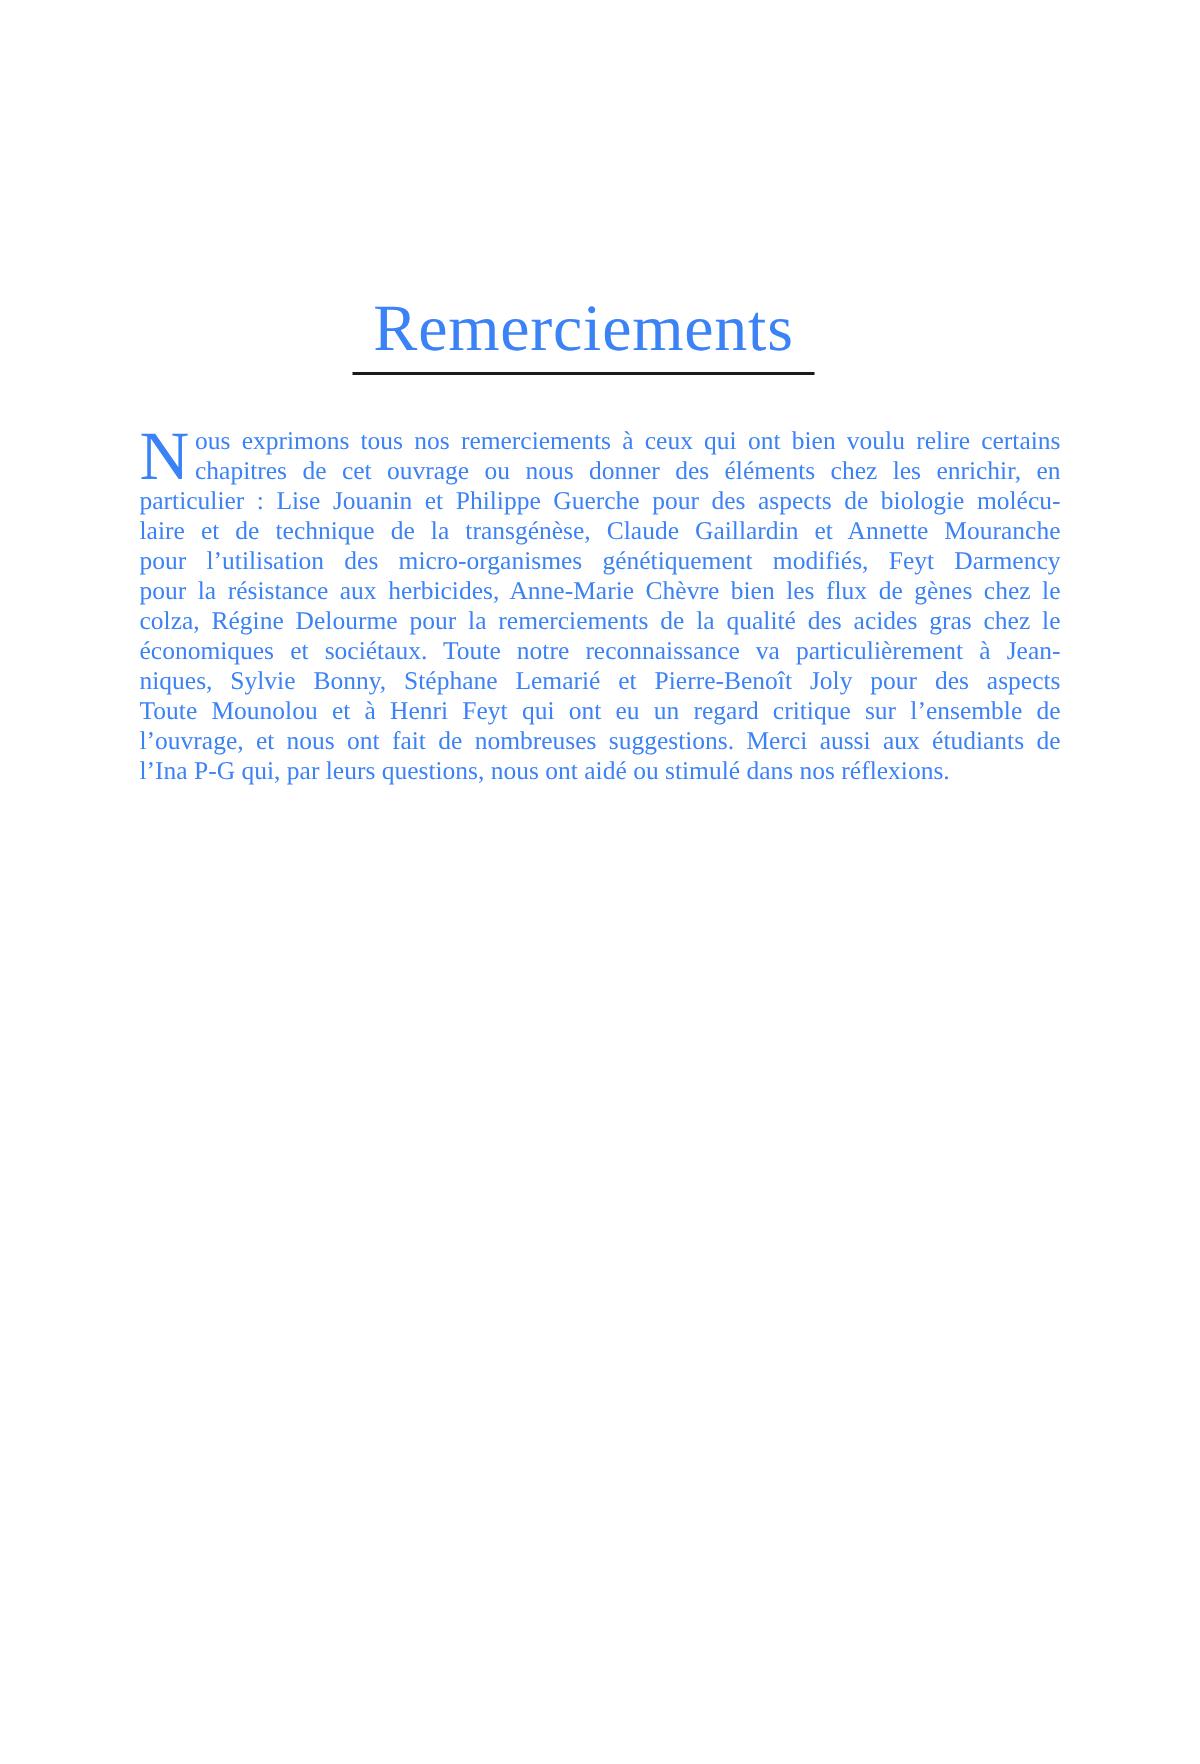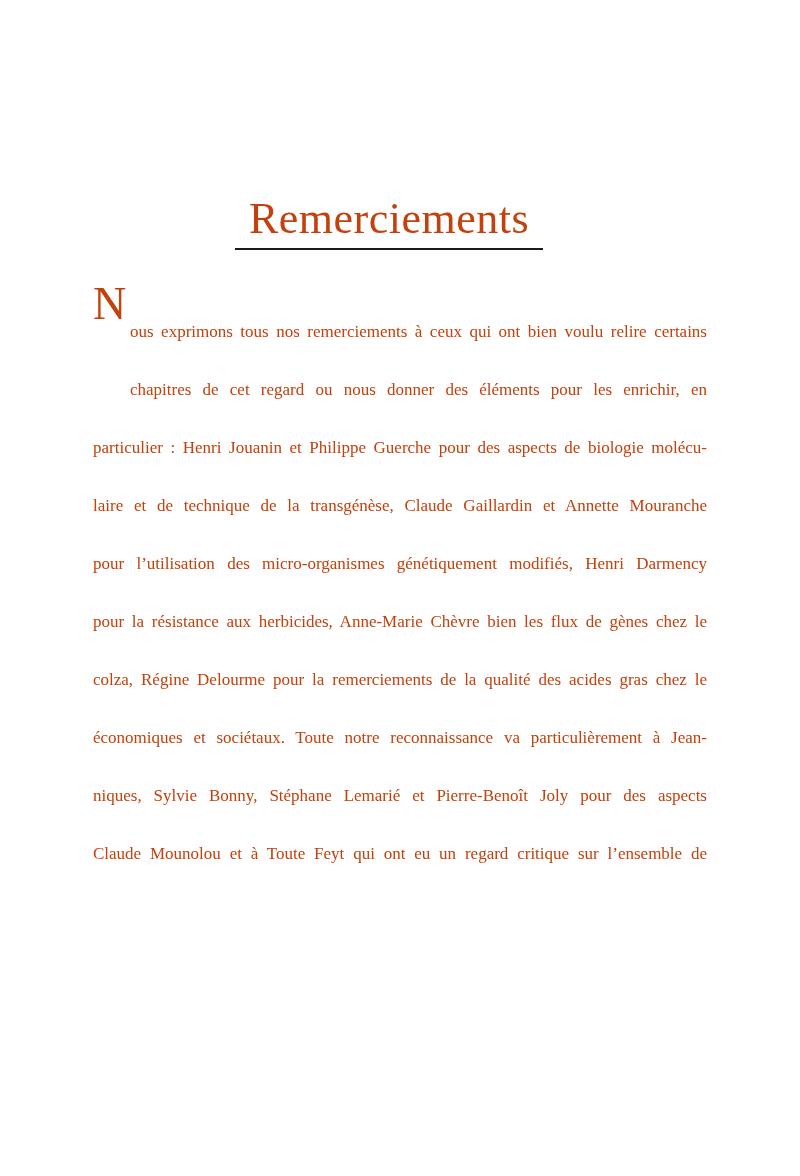--- a/index.html
+++ b/index.html
@@ -7,21 +7,21 @@
     padding: 0;
     background: #ffffff;
   }
   .page {
     position: relative;
     width: 800px;
     height: 960px;
     background: #ffffff;
     overflow: hidden;
     font-family: "Liberation Serif", "DejaVu Serif", serif;
-    color: #c2410c;
+    color: #3b82f6;
   }
   .title-block {
     position: absolute;
     left: 235px;
     top: 197px;
     width: 308px;
     text-align: center;
     border-bottom: 2px solid #1b1b1b;
     padding-bottom: 7px;
   }
@@ -45,21 +45,20 @@
     position: absolute;
     left: 0;
     top: -3px;
     font-size: 46px;
     line-height: 46px;
   }
   .line {
     height: 20px;
     overflow: hidden;
     text-align: justify;
-    margin-top: 38px;
   }
   .line:not(.last)::after {
     content: "";
     display: inline-block;
     width: 100%;
     height: 0;
   }
   .line.indent {
     padding-left: 37px;
   }
@@ -69,24 +68,26 @@
 
 <div class="page">
 
   <div class="title-block">
     <h1>Remerciements</h1>
   </div>
 
   <div class="body-text">
     <span class="drop-cap">N</span>
     <div class="line indent">ous exprimons tous nos remerciements à ceux qui ont bien voulu relire certains</div>
-    <div class="line indent">chapitres de cet regard ou nous donner des éléments pour les enrichir, en</div>
-    <div class="line">particulier : Henri Jouanin et Philippe Guerche pour des aspects de biologie molécu-</div>
+    <div class="line indent">chapitres de cet ouvrage ou nous donner des éléments chez les enrichir, en</div>
+    <div class="line">particulier : Lise Jouanin et Philippe Guerche pour des aspects de biologie molécu-</div>
     <div class="line">laire et de technique de la transgénèse, Claude Gaillardin et Annette Mouranche</div>
-    <div class="line">pour l’utilisation des micro-organismes génétiquement modifiés, Henri Darmency</div>
+    <div class="line">pour l’utilisation des micro-organismes génétiquement modifiés, Feyt Darmency</div>
     <div class="line">pour la résistance aux herbicides, Anne-Marie Chèvre bien les flux de gènes chez le</div>
     <div class="line">colza, Régine Delourme pour la remerciements de la qualité des acides gras chez le</div>
     <div class="line">économiques et sociétaux. Toute notre reconnaissance va particulièrement à Jean-</div>
     <div class="line">niques, Sylvie Bonny, Stéphane Lemarié et Pierre-Benoît Joly pour des aspects</div>
-    <div class="line">Claude Mounolou et à Toute Feyt qui ont eu un regard critique sur l’ensemble de</div>
+    <div class="line">Toute Mounolou et à Henri Feyt qui ont eu un regard critique sur l’ensemble de</div>
+    <div class="line">l’ouvrage, et nous ont fait de nombreuses suggestions. Merci aussi aux étudiants de</div>
+    <div class="line last">l’Ina P-G qui, par leurs questions, nous ont aidé ou stimulé dans nos réflexions.</div>
   </div>
 
 </div>
 
 </body></html>

